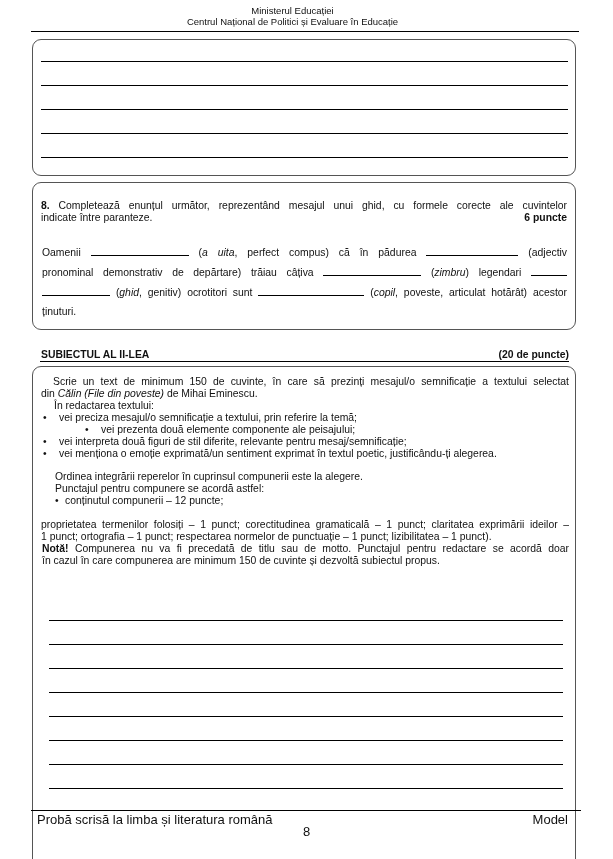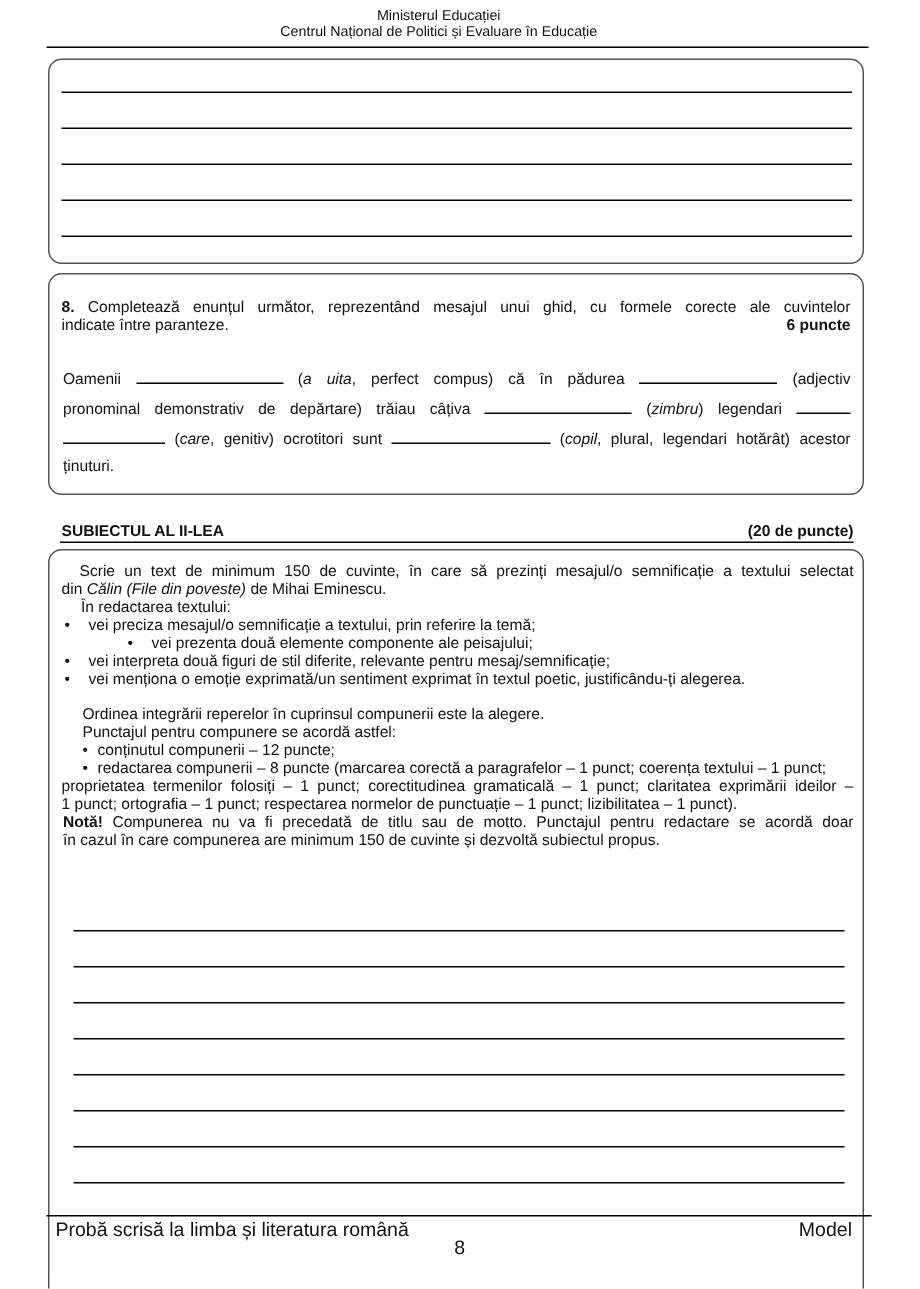--- a/index.html
+++ b/index.html
@@ -60,24 +60,24 @@
     <span>pronominal demonstrativ de depărtare)</span>
     <span>trăiau câțiva</span>
     <span class="blank" style="width:98px;"></span>
     <span><span>(</span><i>zimbru</i><span>)</span></span>
     <span>legendari</span>
     <span class="blank" style="width:36px;"></span>
   </div>
 
   <div class="abs t just" style="left:9px; width:525px; top:103px;">
     <span class="blank" style="width:68px;"></span>
-    <span><span>(</span><i>care</i><span>, genitiv)</span></span>
+    <span><span>(</span><i>ghid</i><span>, genitiv)</span></span>
     <span>ocrotitori sunt</span>
     <span class="blank" style="width:106px;"></span>
-    <span><span>(</span><i>copil</i><span>, plural, legendari hotărât)</span></span>
+    <span><span>(</span><i>copil</i><span>, poveste, articulat hotărât)</span></span>
     <span>acestor</span>
   </div>
 
   <div class="abs t" style="left:9px; top:123px;">ținuturi.</div>
 </div>
 
 <div class="abs t" style="left:41px; top:349px; font-weight:bold;">SUBIECTUL AL II-LEA</div>
 <div class="abs t" style="right:44px; top:349px; font-weight:bold;padding-left:16px;">(20 de puncte)</div>
 <div class="abs hrule" style="left:40px; width:529px; top:361px;"></div>
 
@@ -89,21 +89,20 @@
   <div class="abs t" style="left:21px; top:33px;">În redactarea textului:</div>
 
   <div class="abs t" style="left:10px; top:45px;"><span class="bullet">•</span><span>vei preciza mesajul/o semnificație a textului, prin referire la temă;</span></div>
   <div class="abs t" style="left:10px; top:57px;margin-left:42px;"><span class="bullet">•</span><span>vei prezenta două elemente componente ale peisajului;</span></div>
   <div class="abs t" style="left:10px; top:69px;"><span class="bullet">•</span><span>vei interpreta două figuri de stil diferite, relevante pentru mesaj/semnificație;</span></div>
   <div class="abs t" style="left:10px; top:81px;"><span class="bullet">•</span><span>vei menționa o emoție exprimată/un sentiment exprimat în textul poetic, justificându-ți alegerea.</span></div>
 
   <div class="abs t" style="left:22px; top:104px;">Ordinea integrării reperelor în cuprinsul compunerii este la alegere.</div>
   <div class="abs t" style="left:22px; top:116px;">Punctajul pentru compunere se acordă astfel:</div>
   <div class="abs t" style="left:22px; top:128px;"><span class="bullet" style="width:10px;">•</span><span>conținutul compunerii – 12 puncte;</span></div>
-  <div class="abs t" style="left:22px; top:140px;"><span class="bullet" style="width:10px;">•</span><span>redactarea compunerii – 8 puncte (marcarea corectă a paragrafelor – 1 punct; coerența textului – 1 punct;</span></div>
   <div class="abs t just" style="left:8px; width:528px; top:152px;">proprietatea termenilor folosiți – 1 punct; corectitudinea gramaticală – 1 punct; claritatea exprimării ideilor –</div>
   <div class="abs t" style="left:8px; top:164px;">1 punct; ortografia – 1 punct; respectarea normelor de punctuație – 1 punct; lizibilitatea – 1 punct).</div>
   <div class="abs t just" style="left:9px; width:527px; top:176px;">
     <b>Notă!</b><span> Compunerea nu va fi precedată de titlu sau de motto. Punctajul pentru redactare se acordă doar</span>
   </div>
   <div class="abs t" style="left:9px; top:188px;">în cazul în care compunerea are minimum 150 de cuvinte și dezvoltă subiectul propus.</div>
 
   <div class="abs wline" style="left:16px; width:514px; top:253px;"></div>
   <div class="abs wline" style="left:16px; width:514px; top:277px;"></div>
   <div class="abs wline" style="left:16px; width:514px; top:301px;"></div>

